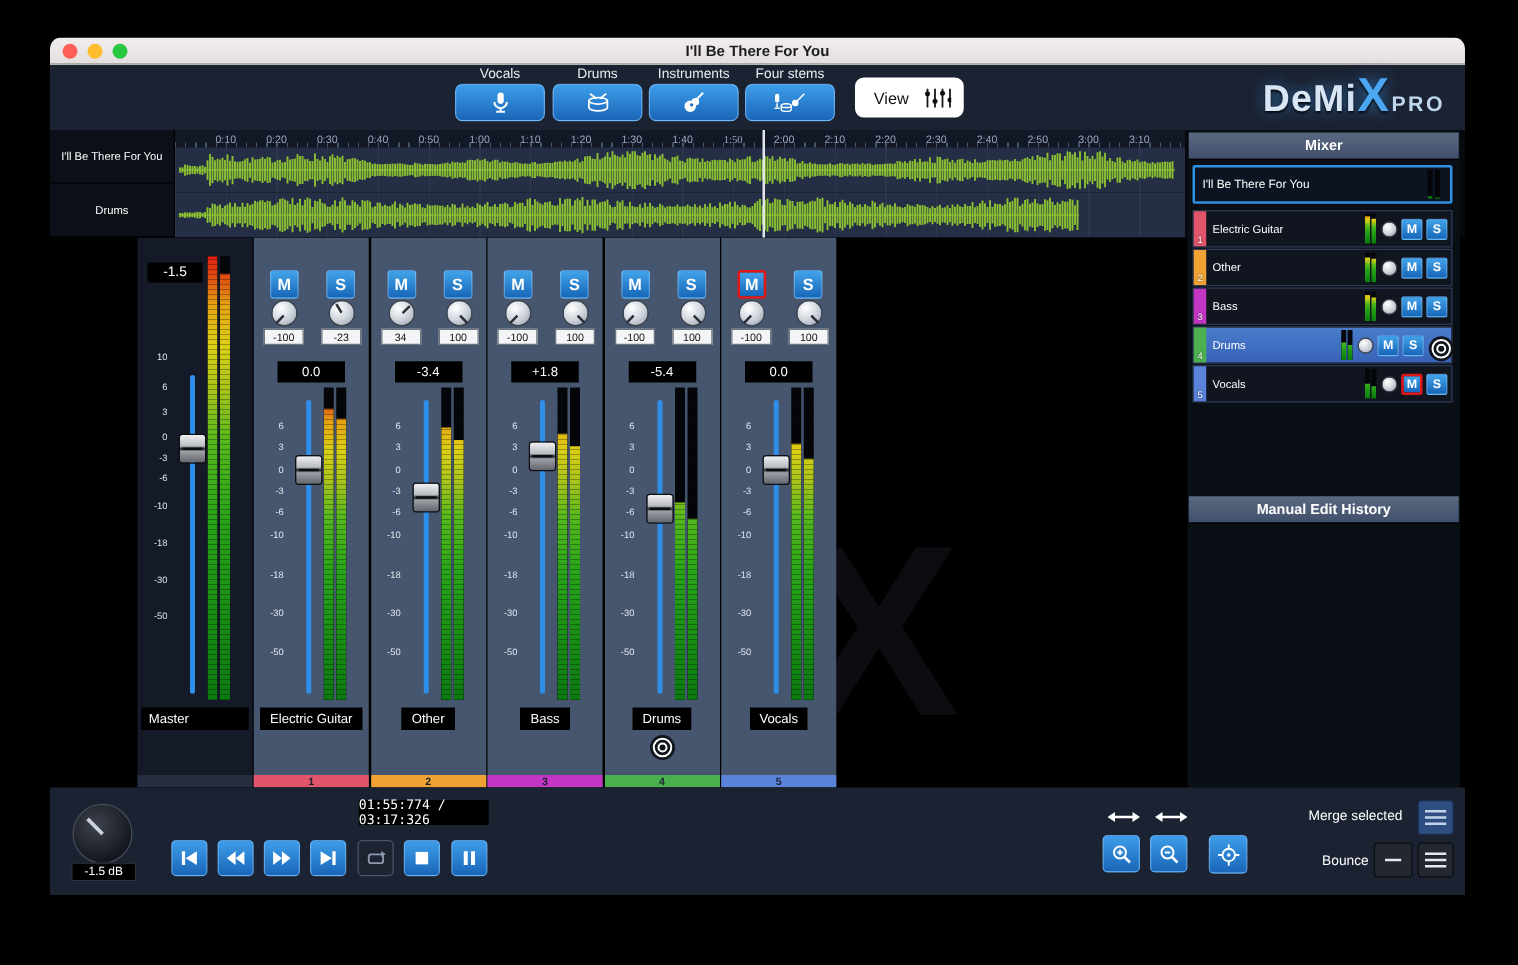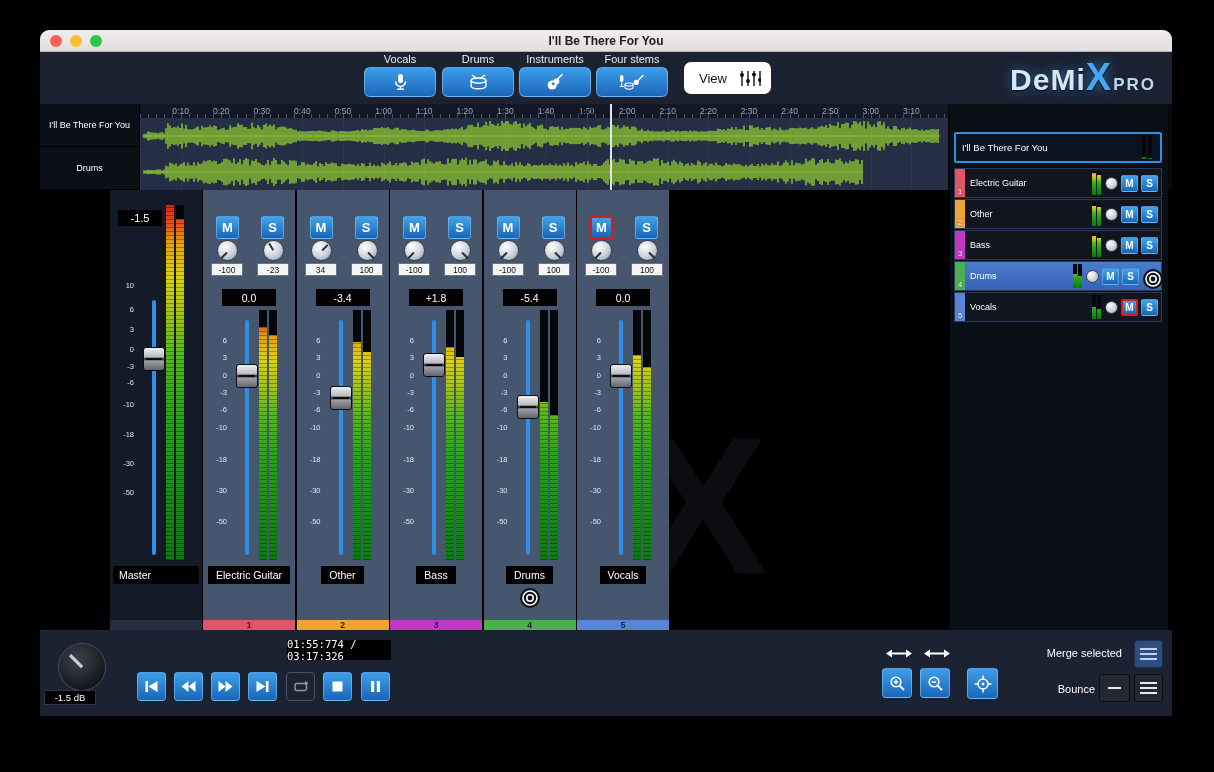--- a/index.html
+++ b/index.html
@@ -73,21 +73,21 @@
   .prow .nm{flex:1;color:#fff;font-size:9px;padding-left:5px;white-space:nowrap;overflow:hidden;}
   .prow .pknob{width:13px;height:13px;border-radius:50%;background:radial-gradient(circle at 35% 30%,#fff,#c8cdd5 60%,#8a94a2);border:1px solid #3a404a;margin:0 3px;flex:none;box-sizing:border-box;}
   .pms{width:17px;height:17px;border-radius:2px;background:linear-gradient(#42a3e9,#1766b8);border:1px solid rgba(160,210,255,.4);color:#fff;font-size:10px;font-weight:700;display:flex;align-items:center;justify-content:center;margin-right:3px;flex:none;box-sizing:border-box;}
   .pms.alert{border:2px solid #e01818;}
   .ptarget{width:17px;height:17px;margin-right:2px;flex:none;}
 
   
   .bottombar{position:absolute;left:0;top:600px;width:100%;height:86px;background:#1b2231;}
   .vol-knob{position:absolute;left:18px;top:13px;width:48px;height:48px;border-radius:50%;background:radial-gradient(circle at 40% 35%,#3d434f,#14171d 72%);border:1px solid #454b58;box-sizing:border-box;}
   .vol-knob::after{content:'';position:absolute;left:50%;top:50%;width:2.5px;height:17px;margin-left:-1.25px;background:#ccd2dc;transform-origin:50% 0;transform:rotate(135deg);}
-  .vol-label{position:absolute;left:4px;top:60px;width:52px;height:15px;background:#000;border:1px solid #2f3440;color:#fff;font-size:9.5px;display:flex;align-items:center;justify-content:center;box-sizing:border-box;}
+  .vol-label{position:absolute;left:17px;top:60px;width:52px;height:15px;background:#000;border:1px solid #2f3440;color:#fff;font-size:9.5px;display:flex;align-items:center;justify-content:center;box-sizing:border-box;}
   .tbtn{position:absolute;top:42px;width:29px;height:29px;border-radius:4px;background:linear-gradient(#3d9de9,#1a66b8);border:1px solid rgba(150,205,255,.5);display:flex;align-items:center;justify-content:center;box-sizing:border-box;}
   .tbtn.disabled{background:#1d2330;border:1px solid #4a5468;}
   .time-display{position:absolute;left:247px;top:10px;width:104px;height:20px;background:#000;color:#fff;font-size:10.5px;font-family:"DejaVu Sans Mono",monospace;display:flex;align-items:center;justify-content:center;}
   .zoom-arrow{position:absolute;top:17px;width:26px;height:13px;}
   .sqbtn{position:absolute;top:38px;width:30px;height:30px;border-radius:4px;background:linear-gradient(#3d9de9,#1a66b8);border:1px solid rgba(150,205,255,.5);display:flex;align-items:center;justify-content:center;box-sizing:border-box;}
   .merge-label{position:absolute;left:940px;top:17px;width:142px;text-align:right;color:#fff;font-size:11px;}
   .bounce-label{position:absolute;left:940px;top:53px;width:115px;text-align:right;color:#fff;font-size:11px;}
   .hb{position:absolute;width:29px;height:28px;border-radius:3px;display:flex;flex-direction:column;align-items:center;justify-content:center;gap:3px;box-sizing:border-box;}
   .hb span{display:block;width:17px;height:2px;}
   .hb.blue{left:1094px;top:10px;background:#2e4d80;border:1px solid #1a2c4c;}
@@ -427,20 +427,21 @@
           <div class="strip-label">
             <span class="txt">Vocals</span>
           </div>
           <div class="color-bar" style="background: rgb(90, 132, 218);">
             <span>5</span>
           </div>
         </div>
       </div>
 
     <div class="panel">
+      <div class="panel-header" style="top:2px">Mixer</div>
       <div class="p-master">
         <span class="nm">I'll Be There For You</span>
         <span class="pm-meter">
             <span class="mfill" id="pmm0" style="height: 2px; background-image: linear-gradient(to top, rgb(11, 122, 16) 0%, rgb(39, 163, 24) 40%, rgb(83, 184, 28) 58%, rgb(168, 196, 26) 70%, rgb(220, 208, 20) 80%, rgb(230, 162, 18) 89%, rgb(224, 92, 16) 94%, rgb(223, 31, 16) 100%); background-size: 100% 23px;"></span>
           </span>
         <span class="pm-meter" style="margin-right:8px">
             <span class="mfill" id="pmm1" style="height: 1px; background-image: linear-gradient(to top, rgb(11, 122, 16) 0%, rgb(39, 163, 24) 40%, rgb(83, 184, 28) 58%, rgb(168, 196, 26) 70%, rgb(220, 208, 20) 80%, rgb(230, 162, 18) 89%, rgb(224, 92, 16) 94%, rgb(223, 31, 16) 100%); background-size: 100% 23px;"></span>
           </span>
       </div>
       <div id="prow-container">
@@ -518,20 +519,21 @@
               <span class="mfill" style="height: 12px; background-image: linear-gradient(to top, rgb(11, 122, 16) 0%, rgb(39, 163, 24) 40%, rgb(83, 184, 28) 58%, rgb(168, 196, 26) 70%, rgb(220, 208, 20) 80%, rgb(230, 162, 18) 89%, rgb(224, 92, 16) 94%, rgb(223, 31, 16) 100%); background-size: 100% 24px;"></span>
             </span>
             <span class="pm-meter" style="height: 24px; margin-right: 1px;">
               <span class="mfill" style="height: 10px; background-image: linear-gradient(to top, rgb(11, 122, 16) 0%, rgb(39, 163, 24) 40%, rgb(83, 184, 28) 58%, rgb(168, 196, 26) 70%, rgb(220, 208, 20) 80%, rgb(230, 162, 18) 89%, rgb(224, 92, 16) 94%, rgb(223, 31, 16) 100%); background-size: 100% 24px;"></span>
             </span>
             <span class="pknob"></span>
             <span class="pms alert">M</span>
             <span class="pms">S</span>
           </div>
         </div>
+      <div class="panel-header" style="top:293px">Manual Edit History</div>
     </div>
 
     <div class="bottombar">
       <div class="vol-knob"></div>
       <div class="vol-label">-1.5 dB</div>
 
       <div class="tbtn" style="left:97px">
           <svg width="15" height="15" viewBox="0 0 15 15" fill="#fff">
             <rect x="1.5" y="2" width="2.6" height="11"></rect>
             <polygon points="13.5,2 13.5,13 4.5,7.5"></polygon>

